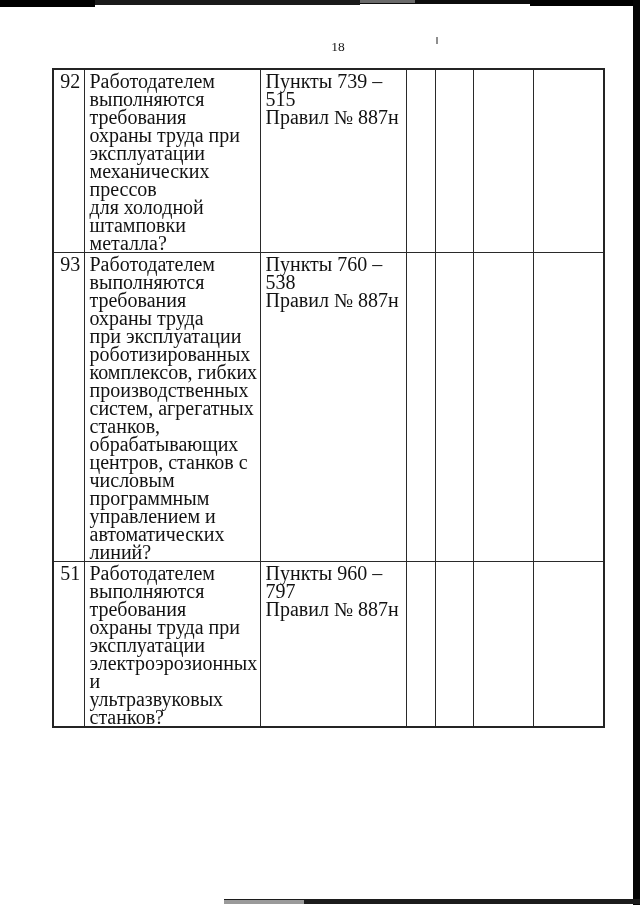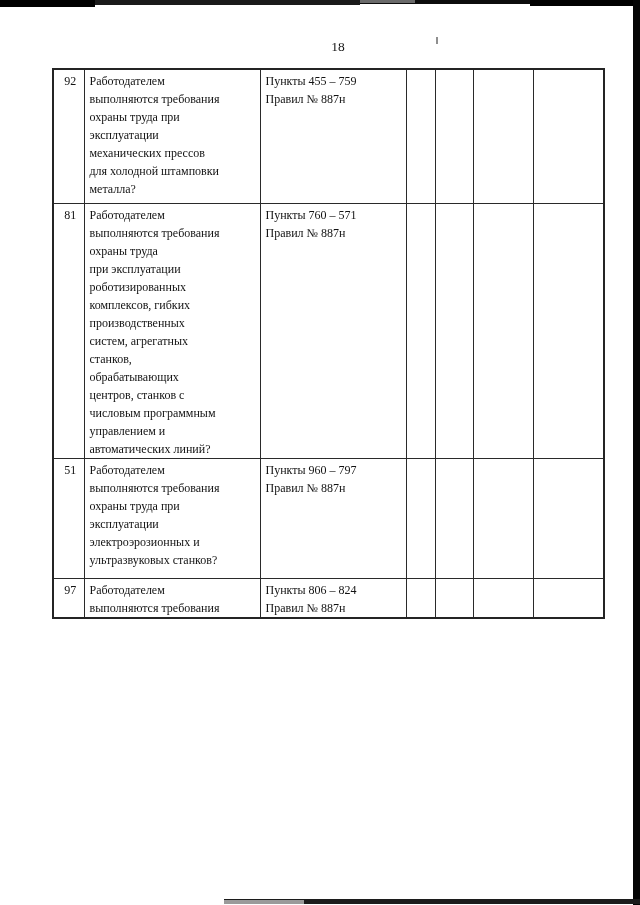--- a/index.html
+++ b/index.html
@@ -28,21 +28,21 @@
   }
   
   table.doc{
     position:absolute;left:52px;top:68px;width:551px;
     border-collapse:collapse;table-layout:fixed;
     border:2px solid #242424;
   }
   table.doc td{
     border:1.5px solid #2a2a2a;
     vertical-align:top;
-    font-size:12px;line-height:18px;
+    font-size:20px;line-height:18px;
     padding:2px 2px 0 5px;
     white-space:pre-line;
     overflow:hidden;
   }
   td.num{text-align:center;padding:2px 1px 0 1px;}
   tr.r0{height:134px}
   tr.r1{height:255px}
   tr.r2{height:115px}
   tr.r3{height:120px}
   tr.r4{height:113px}
@@ -78,44 +78,44 @@
     <tbody>
       <tr class="r0">
         <td class="num">92</td>
         <td class="q">Работодателем
 выполняются требования
 охраны труда при
 эксплуатации
 механических прессов
 для холодной штамповки
 металла?</td>
-        <td class="ref">Пункты 455 – 759
+        <td class="ref">Пункты 739 – 515
 Правил № 887н</td>
         <td class="e"></td>
         <td class="e"></td>
         <td class="e"></td>
         <td class="e"></td>
       </tr>
       <tr class="r1">
-        <td class="num">81</td>
+        <td class="num">93</td>
         <td class="q">Работодателем
 выполняются требования
 охраны труда
 при эксплуатации
 роботизированных
 комплексов, гибких
 производственных
 систем, агрегатных
 станков,
 обрабатывающих
 центров, станков с
 числовым программным
 управлением и
 автоматических линий?</td>
-        <td class="ref">Пункты 760 – 571
+        <td class="ref">Пункты 760 – 538
 Правил № 887н</td>
         <td class="e"></td>
         <td class="e"></td>
         <td class="e"></td>
         <td class="e"></td>
       </tr>
       <tr class="r3">
         <td class="num">51</td>
         <td class="q">Работодателем
 выполняются требования
@@ -123,27 +123,16 @@
 эксплуатации
 электроэрозионных и
 ультразвуковых станков?</td>
         <td class="ref">Пункты 960 – 797
 Правил № 887н</td>
         <td class="e"></td>
         <td class="e"></td>
         <td class="e"></td>
         <td class="e"></td>
       </tr>
-      <tr class="r5">
-        <td class="num">97</td>
-        <td class="q">Работодателем
-выполняются требования</td>
-        <td class="ref">Пункты 806 – 824
-Правил № 887н</td>
-        <td class="e"></td>
-        <td class="e"></td>
-        <td class="e"></td>
-        <td class="e"></td>
-      </tr>
     </tbody>
   </table>
 
 </div>
 
 </body></html>

